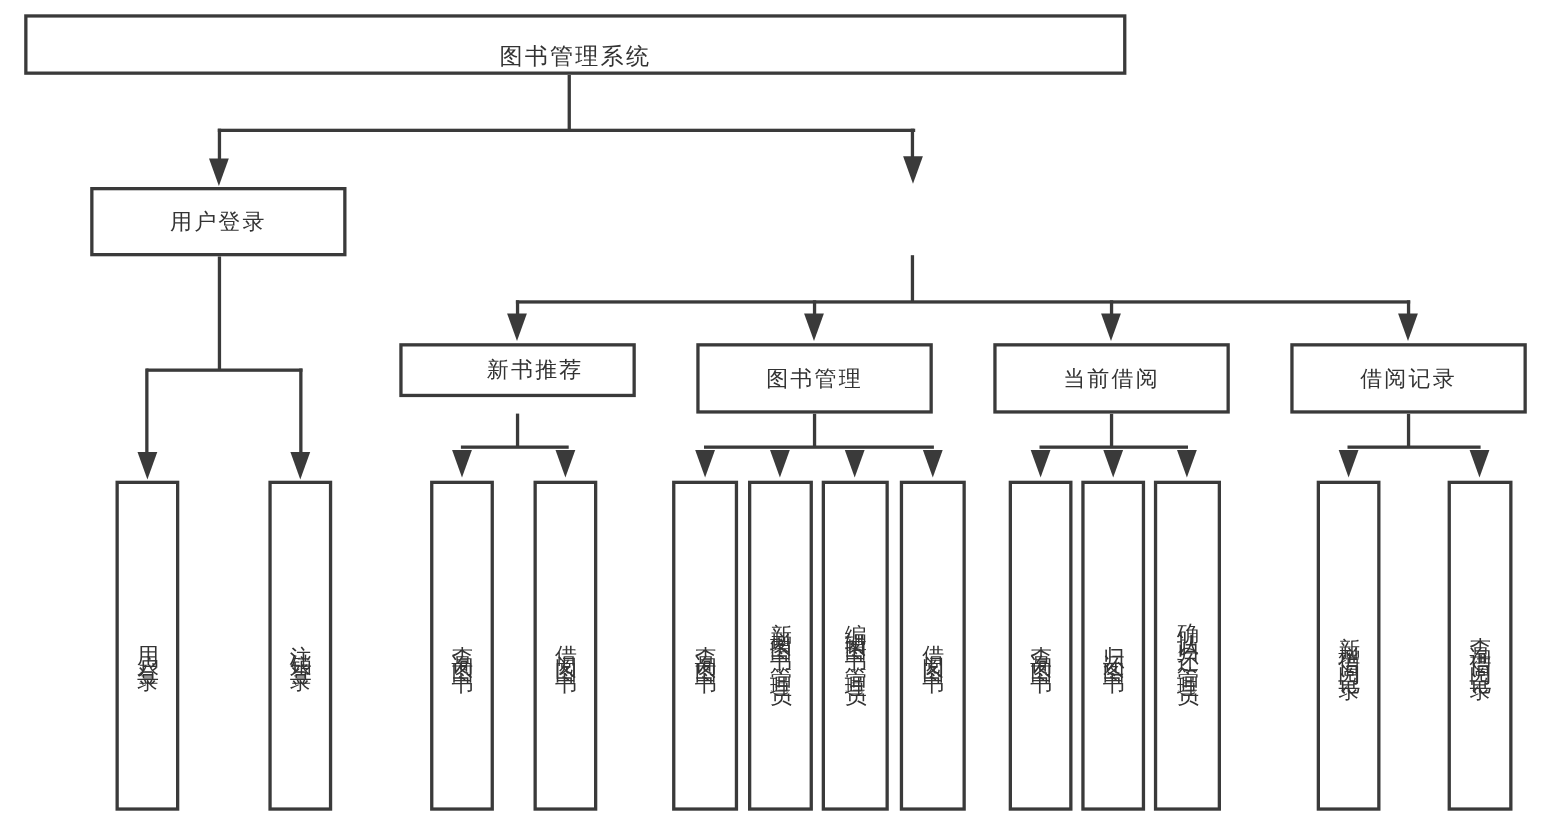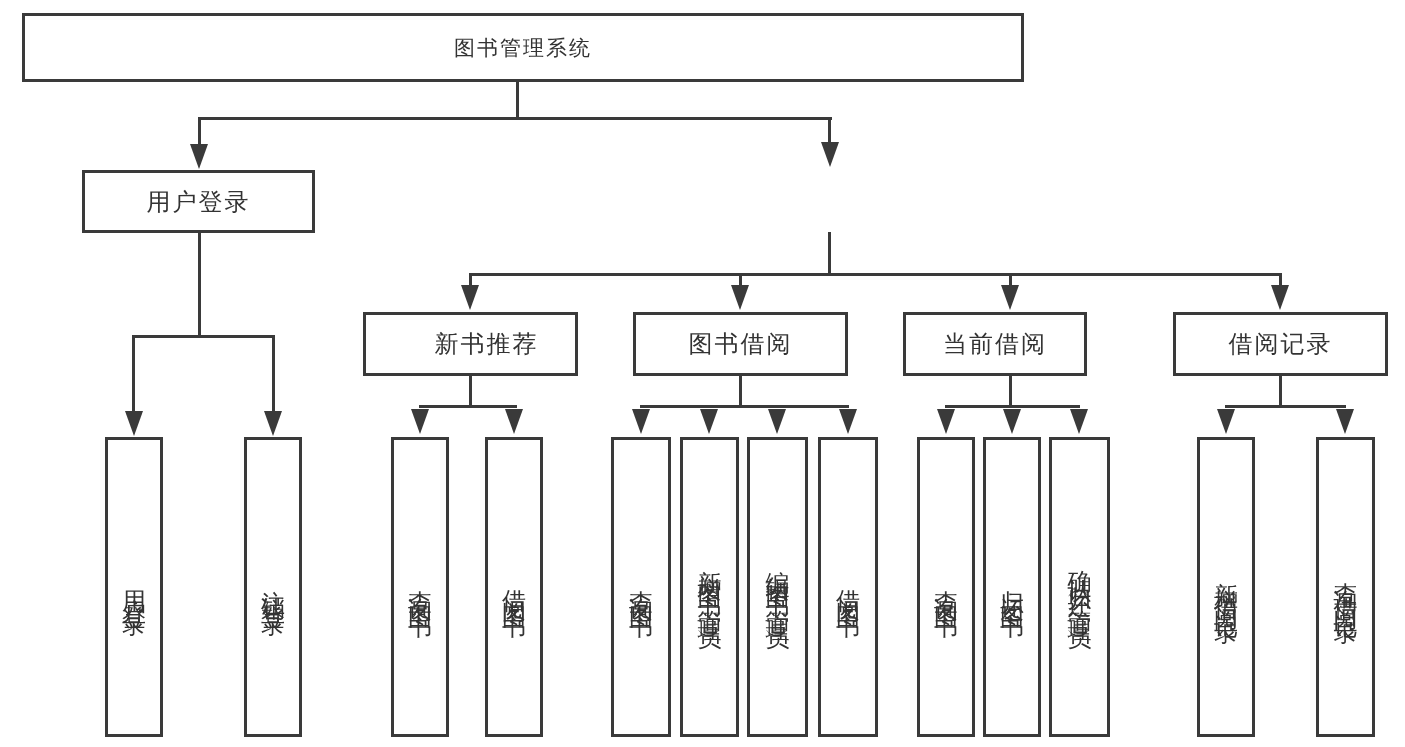--- a/index.html
+++ b/index.html
@@ -17,21 +17,21 @@
   }
   .node {
     position: absolute;
     box-sizing: border-box;
     background: #ffffff;
     border: 3px solid var(--line, #383838);
     display: flex;
     align-items: center;
     justify-content: center;
     color: var(--text, #333333);
-    font-size: 24px;
+    font-size: 20px;
     letter-spacing: 2px;
     text-align: center;
     z-index: 2;
   }
   .root-node { font-size: 21px; }
   .vnode {
     top: 437px;
     height: 300px;
     letter-spacing: 0;
   }
@@ -72,38 +72,38 @@
     letter-spacing: 1px;
     z-index: 5;
     white-space: nowrap;
   }
 </style>
 </head>
 <body>
 
 <div class="canvas">
 
-  <div class="node root-node" style="left:22px; top:13px; width:1002px; height:69px;">
+  <div class="node root-node" style="left:22px; top:13px; width:1002px; height:55px;align-items:flex-end;">
     <span>图书管理系统</span>
   </div>
 
   <div class="node" style="left:82px; top:170px; width:233px; height:63px;">
     <span>用户登录</span>
   </div>
 
 
-  <div class="node" style="left:363px; top:312px; width:215px; height:64px;padding-left:32px;">
+  <div class="node" style="left:363px; top:312px; width:215px; height:49px;padding-left:32px;">
     <span>新书推荐</span>
   </div>
 
   <div class="node" style="left:633px; top:312px; width:215px; height:64px;">
-    <span>图书借阅</span>
-  </div>
-
-  <div class="node" style="left:903px; top:312px; width:184px; height:64px;">
+    <span>图书管理</span>
+  </div>
+
+  <div class="node" style="left:903px; top:312px; width:215px; height:64px;">
     <span>当前借阅</span>
   </div>
 
   <div class="node" style="left:1173px; top:312px; width:215px; height:64px;">
     <span>借阅记录</span>
   </div>
 
   <div class="node vnode" style="left:105px; width:58px;">
     <span class="vlabel">用户登录</span>
   </div>

